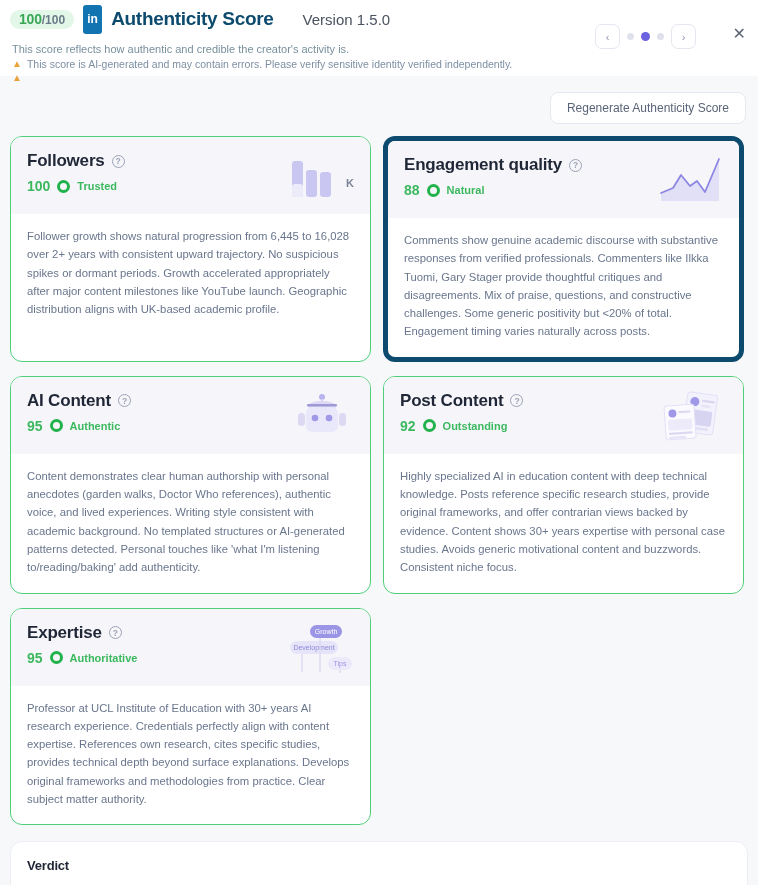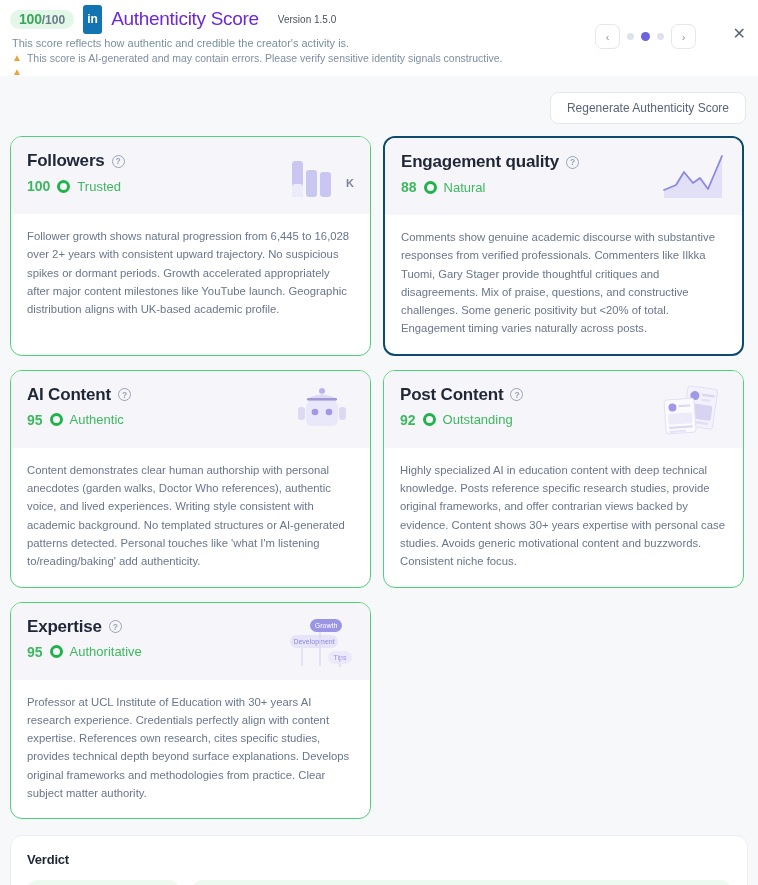--- a/index.html
+++ b/index.html
@@ -30,25 +30,25 @@
   }
   .score-pill .big { font-size: 14px; font-weight: 700; color: #3aa757; letter-spacing: -0.2px; }
   .score-pill .small { font-size: 12px; font-weight: 600; color: #6b7a88; }
   .li-icon {
     width: 19px; height: 29px; border-radius: 3px;
     background: #1275b1; color: #fff;
     font-size: 12px; font-weight: 700;
     display: flex; align-items: center; justify-content: center;
     line-height: 1; padding-bottom: 1px;
   }
-  .app-title { font-size: 19px; font-weight: 400; color: #6d28d9; letter-spacing: -0.3px; }
-  .version { font-size: 10px; color: #4a5260; font-weight: 500; margin-left: 10px; }
+  .app-title { font-size: 19px; font-weight: 700; color: #0c4a6e; letter-spacing: -0.3px; }
+  .version { font-size: 15px; color: #4a5260; font-weight: 500; margin-left: 20px; }
 
   .subtitle {
-    font-size: 11px; color: #78909c; margin-top: 5px; margin-left: 2px;
+    font-size: 11px; color: #78909c; margin-top: 11px; margin-left: 2px;
   }
   .warn-row {
     display: flex; align-items: center; gap: 5px;
     font-size: 10.5px; color: #7d8fa3; margin-top: 3px; margin-left: 2px;
   }
   .warn-icon { color: #e8a33d; font-size: 10px; line-height: 1; }
 
   
   .pager {
     position: absolute; right: 62px; top: 24px;
@@ -77,21 +77,21 @@
   .btn {
     background: #fff; border: 1px solid #e6e8f0; border-radius: 8px;
     font-size: 12px; color: #5a6478; font-weight: 500;
     padding: 8px 16px; cursor: pointer;
     display: flex; align-items: center; gap: 7px;
   }
 
   .grid { display: flex; flex-wrap: wrap; gap: 14px 12px; }
   .card {
     width: 361px; background: #fff;
-    border: 2px solid #0c4a6e; border-radius: 12px;
+    border: 5px solid #0c4a6e; border-radius: 12px;
     overflow: hidden;
   }
   .card.highlight { border: 1.4px solid #4ecf79; }
   .card-head {
     background: #f6f6fa;
     padding: 14px 16px 13px 16px;
     display: flex; justify-content: space-between; align-items: flex-start;
     min-height: 74px;
   }
   .card-title {
@@ -102,21 +102,21 @@
     width: 13px; height: 13px; border: 1.2px solid #9aa3b5; border-radius: 50%;
     font-size: 8.5px; color: #9aa3b5; display: flex; align-items: center;
     justify-content: center; cursor: pointer; font-weight: 700;
   }
   .metric { display: flex; align-items: center; gap: 7px; margin-top: 7px; }
   .metric .num { font-size: 14px; font-weight: 700; color: #3cb85f; }
   .ring {
     width: 13px; height: 13px; border-radius: 50%;
     border: 3px solid #22b24c; flex: none;
   }
-  .metric .lab { font-size: 13px; font-weight: 400; color: #3cb85f; }
+  .metric .lab { font-size: 11px; font-weight: 700; color: #3cb85f; }
   .card-body { padding: 13px 16px 16px 16px; }
   .card-body p { font-size: 11.3px; line-height: 1.62; color: #69768d; }
 
   .thumb { width: 64px; height: 50px; flex: none; position: relative; }
 
   
   .bars { display: flex; align-items: flex-end; gap: 3px; height: 46px; position: relative; padding-left: 2px; }
   .bars i { display: block; background: #c9c7f2; border-radius: 3px; }
   .bars .b1 { width: 11px; height: 36px; }
   .bars .b2 { width: 11px; height: 27px; }
@@ -151,21 +151,21 @@
     </div>
     <div class="li-icon">in</div>
     <div class="app-title">Authenticity Score</div>
     <div class="version">Version 1.5.0</div>
   </div>
 
   <div class="subtitle">This score reflects how authentic and credible the creator's activity is.</div>
 
   <div class="warn-row">
     <span class="warn-icon">▲</span>
-    <span>This score is AI-generated and may contain errors. Please verify sensitive identity signals constructive.</span>
+    <span>This score is AI-generated and may contain errors. Please verify sensitive identity verified independently.</span>
   </div>
   <div class="warn-row">
     <span class="warn-icon">▲</span>
   </div>
 
   <div class="pager">
     <div class="pg-btn">‹</div>
     <div class="dots">
       <span class="dot"></span>
       <span class="dot active"></span>

